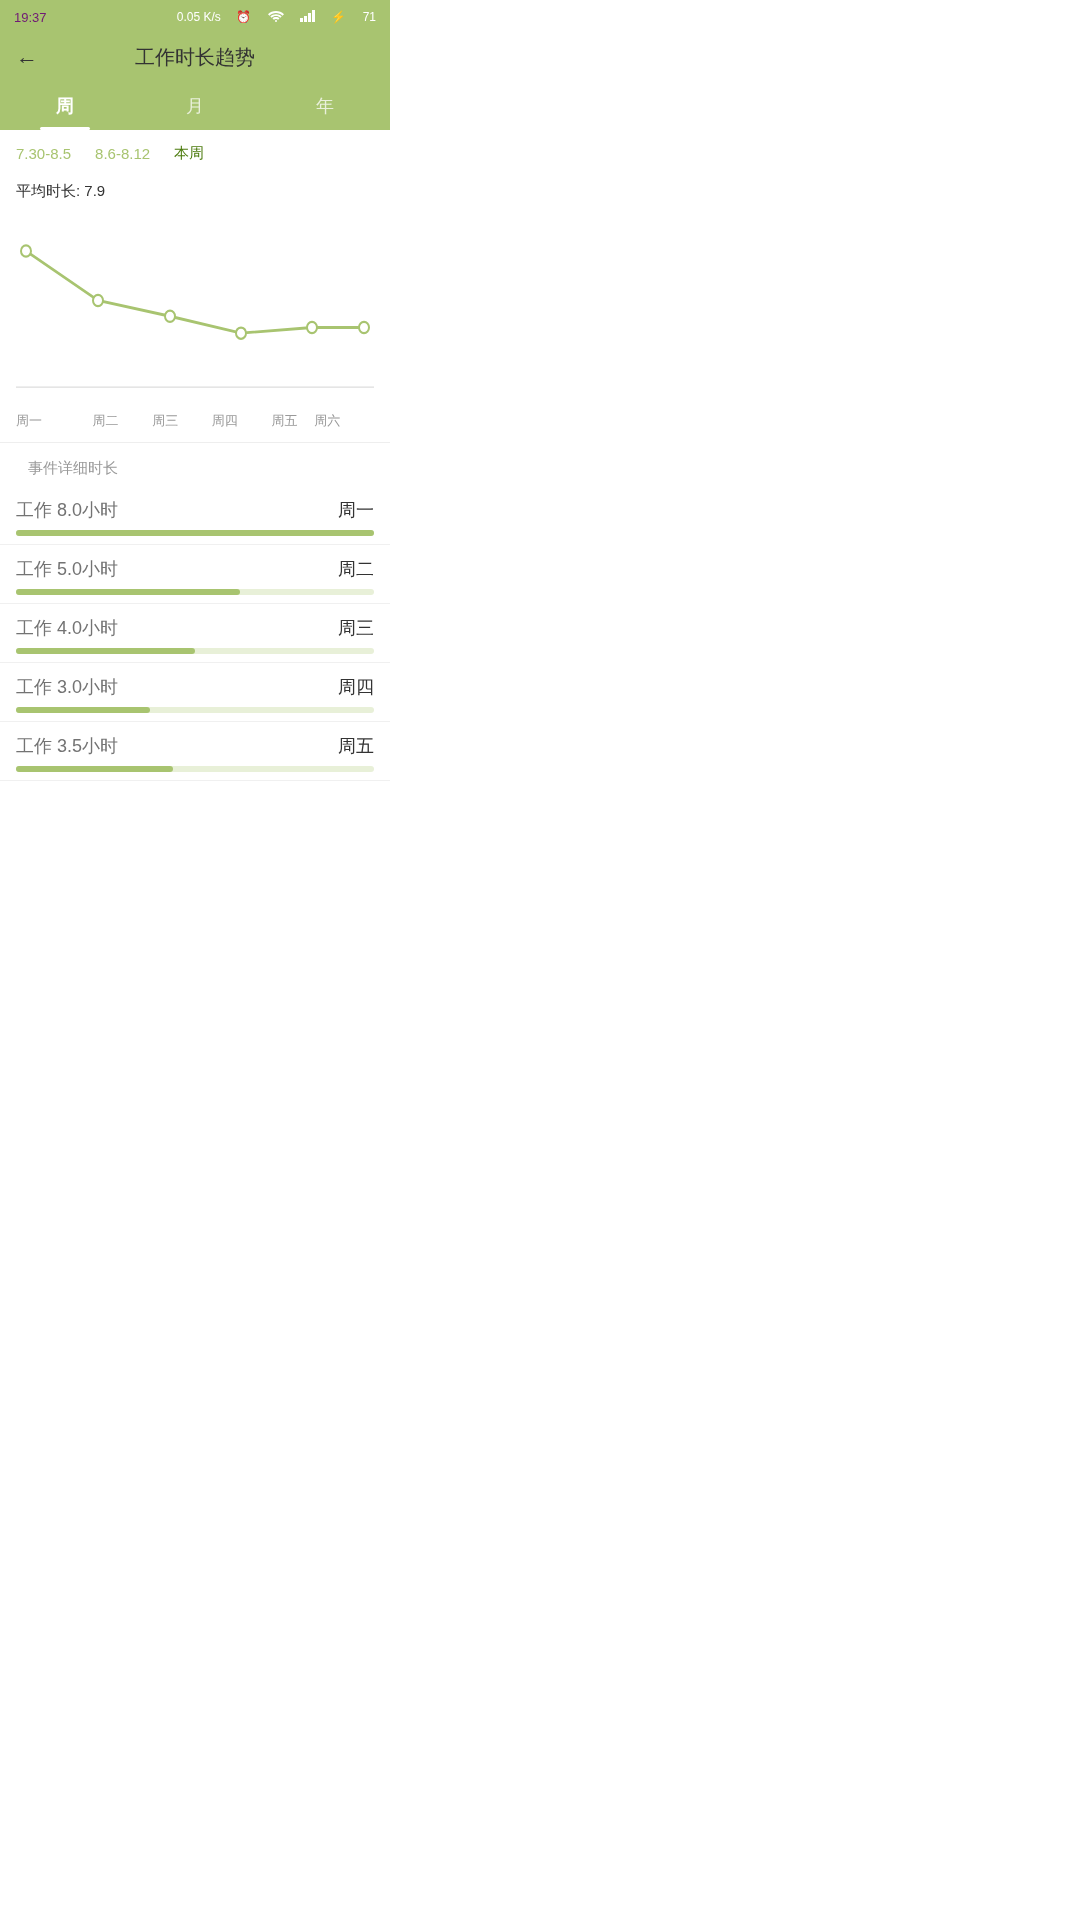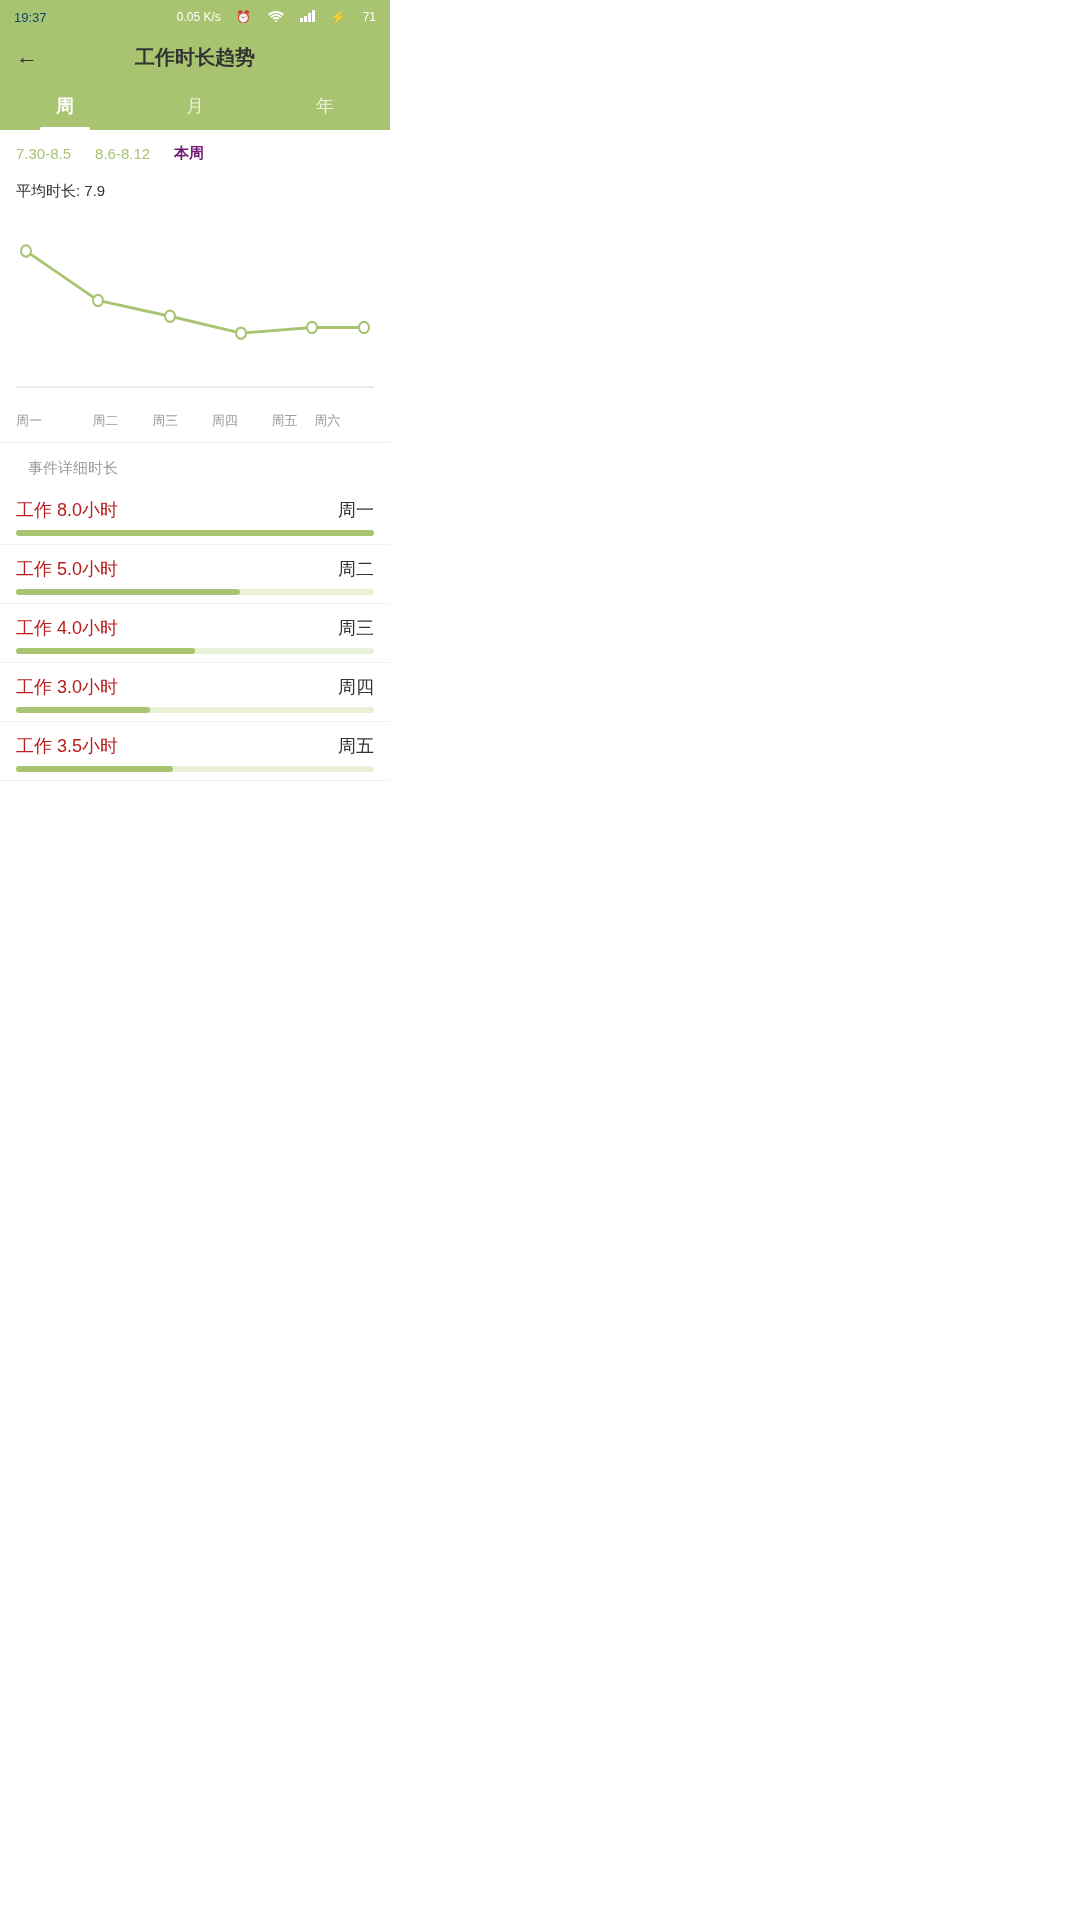--- a/index.html
+++ b/index.html
@@ -16,21 +16,21 @@
     .status-bar {
       background: #a8c470;
       display: flex;
       justify-content: space-between;
       align-items: center;
       padding: 6px 14px 6px 14px;
       height: 34px;
     }
     .status-left {
       font-size: 13px;
-      color: #0c4a6e;
+      color: #701a75;
       font-weight: 500;
     }
     .status-right {
       display: flex;
       align-items: center;
       gap: 16px;
       font-size: 12px;
       color: #fff;
     }
 
@@ -46,21 +46,21 @@
       font-size: 22px;
       color: #333;
       cursor: pointer;
       z-index: 1;
     }
     .header-title {
       position: absolute;
       left: 50%;
       transform: translateX(-50%);
       font-size: 20px;
-      font-weight: 700;
+      font-weight: 400;
       color: #333;
     }
 
     
     .tabs {
       background: #a8c470;
       display: flex;
       padding: 0 0 0 0;
     }
     .tab {
@@ -99,22 +99,22 @@
       align-items: center;
       overflow-x: auto;
     }
     .week-item {
       font-size: 15px;
       color: #a8c470;
       cursor: pointer;
       white-space: nowrap;
     }
     .week-item.active {
-      color: #701a75;
-      font-weight: 700;
+      color: #4d7c0f;
+      font-weight: 400;
     }
 
     
     .stats {
       padding: 6px 16px 10px;
     }
     .stats p {
       font-size: 15px;
       color: #333;
       line-height: 1.8;
@@ -164,21 +164,21 @@
       border-bottom: 1px solid #f0f0f0;
     }
     .detail-item-top {
       display: flex;
       justify-content: space-between;
       align-items: center;
       margin-bottom: 8px;
     }
     .detail-item-label {
       font-size: 18px;
-      color: #b91c1c;
+      color: #737373;
     }
     .detail-item-day {
       font-size: 18px;
       color: #333;
     }
     .progress-bar-bg {
       height: 6px;
       background: #e8f0d8;
       border-radius: 3px;
       width: 100%;

